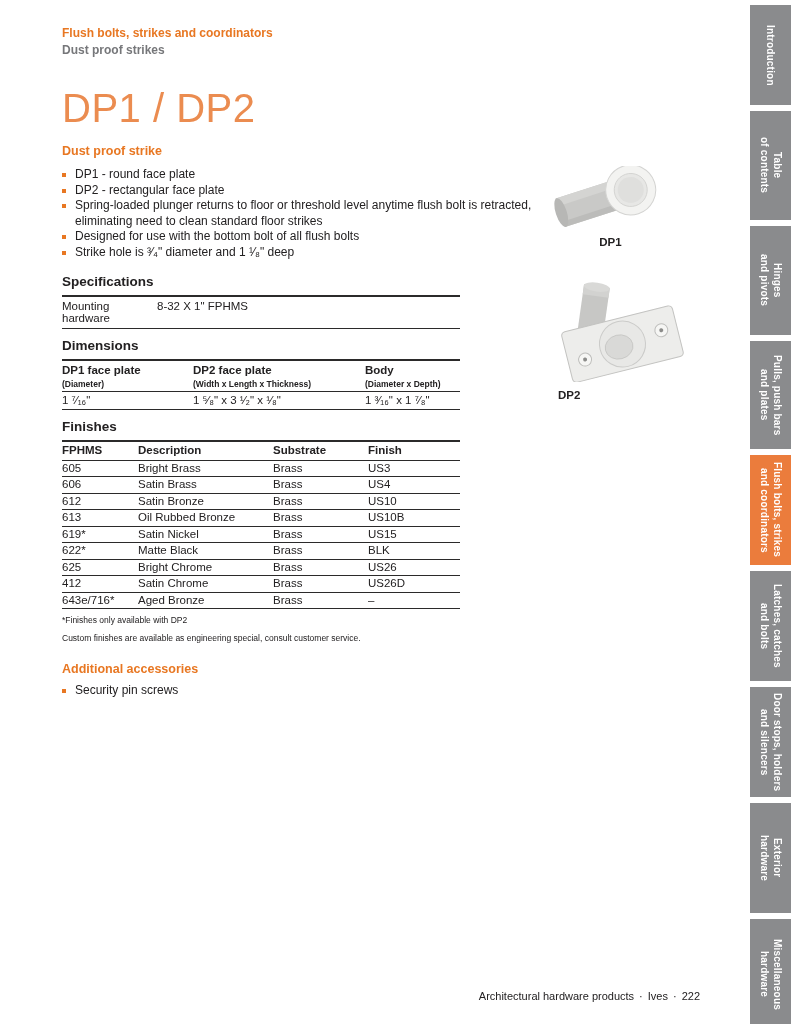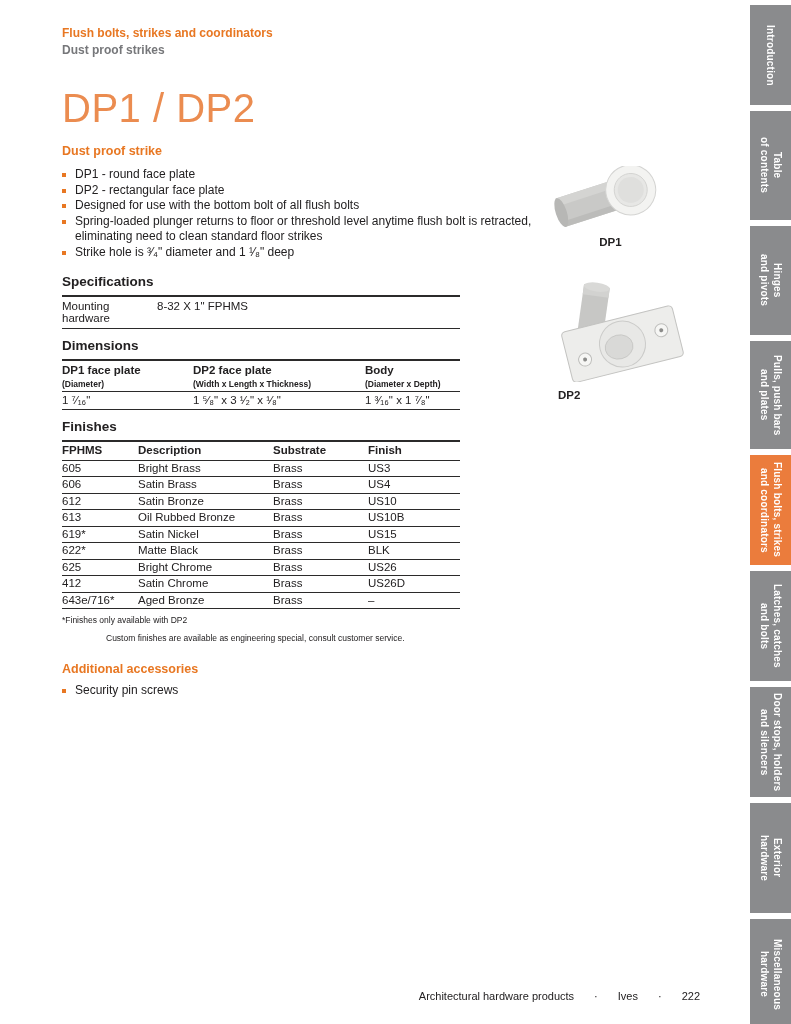--- a/index.html
+++ b/index.html
@@ -35,32 +35,32 @@
   .dims-sub { font-size:8.5px; font-weight:bold; margin-top:3px; }
   .dims-values { display:grid; grid-template-columns:131px 172px 95px; border-top:1px solid #2b2a2a; border-bottom:1px solid #2b2a2a; font-size:11.5px; padding:2px 0 3px 0; }
 
   
   .fin-grid { display:grid; grid-template-columns:76px 135px 95px 92px; font-size:11.5px; }
   .fin-head { border-top:2px solid #2b2a2a; border-bottom:1px solid #2b2a2a; font-weight:bold; padding:2.5px 0; }
   .fin-row { border-bottom:1px solid #2b2a2a; padding:1.5px 0; }
   .fin-row > div, .fin-head > div { line-height:11.5px; padding:0.5px 0; }
 
   .footnote { font-size:8.5px; line-height:10px; margin-top:6px; }
-  .footnote.second { margin-top:8px;margin-left:44px; }
+  .footnote.second { margin-top:8px; }
 
   
   .figure { position:absolute; }
   .figure-dp1 { left:548px; top:166px; width:116px;text-align:center; }
   .figure-dp2 { left:556px; top:276px; width:132px; }
   .fig-label { font-size:11.5px; font-weight:bold; color:#232122; }
   .figure-dp1 .fig-label { margin:2px 0 0 9px; }
   .figure-dp2 .fig-label { margin:3px 0 0 2px; }
 
   
-  .footer { position:absolute; top:990px; right:91px; font-size:11px; color:#232122; display:flex; gap:20px; align-items:baseline;text-align:right; }
+  .footer { position:absolute; top:990px; right:91px; font-size:11px; color:#232122; display:flex; gap:5px; align-items:baseline;text-align:right; }
 
   
   .sidebar { position:absolute; top:0; right:0; width:41px; height:1024px; display:flex; flex-direction:column; gap:6px; padding-top:5px; }
   .tab { background:#8A8B8D; color:#ffffff; writing-mode:vertical-rl; display:flex; align-items:center; justify-content:center; text-align:center; font-size:10px; font-weight:bold; line-height:13px; white-space:pre-line; flex:none; width:41px; letter-spacing:0.2px; cursor:pointer; }
   .tab.active { background:#EB7C3C; }
   .tab:nth-child(1){height:100px}
   .tab:nth-child(2){height:109px}
   .tab:nth-child(3){height:109px}
   .tab:nth-child(4){height:108px}
   .tab:nth-child(5){height:110px}
@@ -85,25 +85,25 @@
       <li>
           <span class="sq-bullet"></span>
           <span>DP1 - round face plate</span>
         </li>
       <li>
           <span class="sq-bullet"></span>
           <span>DP2 - rectangular face plate</span>
         </li>
       <li>
           <span class="sq-bullet"></span>
+          <span>Spring-loaded plunger returns to floor or threshold level anytime flush bolt is retracted, eliminating need to clean standard floor strikes</span>
+        </li>
+      <li>
+          <span class="sq-bullet"></span>
           <span>Designed for use with the bottom bolt of all flush bolts</span>
-        </li>
-      <li>
-          <span class="sq-bullet"></span>
-          <span>Spring-loaded plunger returns to floor or threshold level anytime flush bolt is retracted, eliminating need to clean standard floor strikes</span>
         </li>
       <li>
           <span class="sq-bullet"></span>
           <span>Strike hole is ³⁄₄" diameter and 1 ¹⁄₈" deep</span>
         </li>
     </ul>
 
     <h3 class="sec">Specifications</h3>
     <div class="rule-table spec-table">
       <div class="spec-label">Mounting hardware</div>

